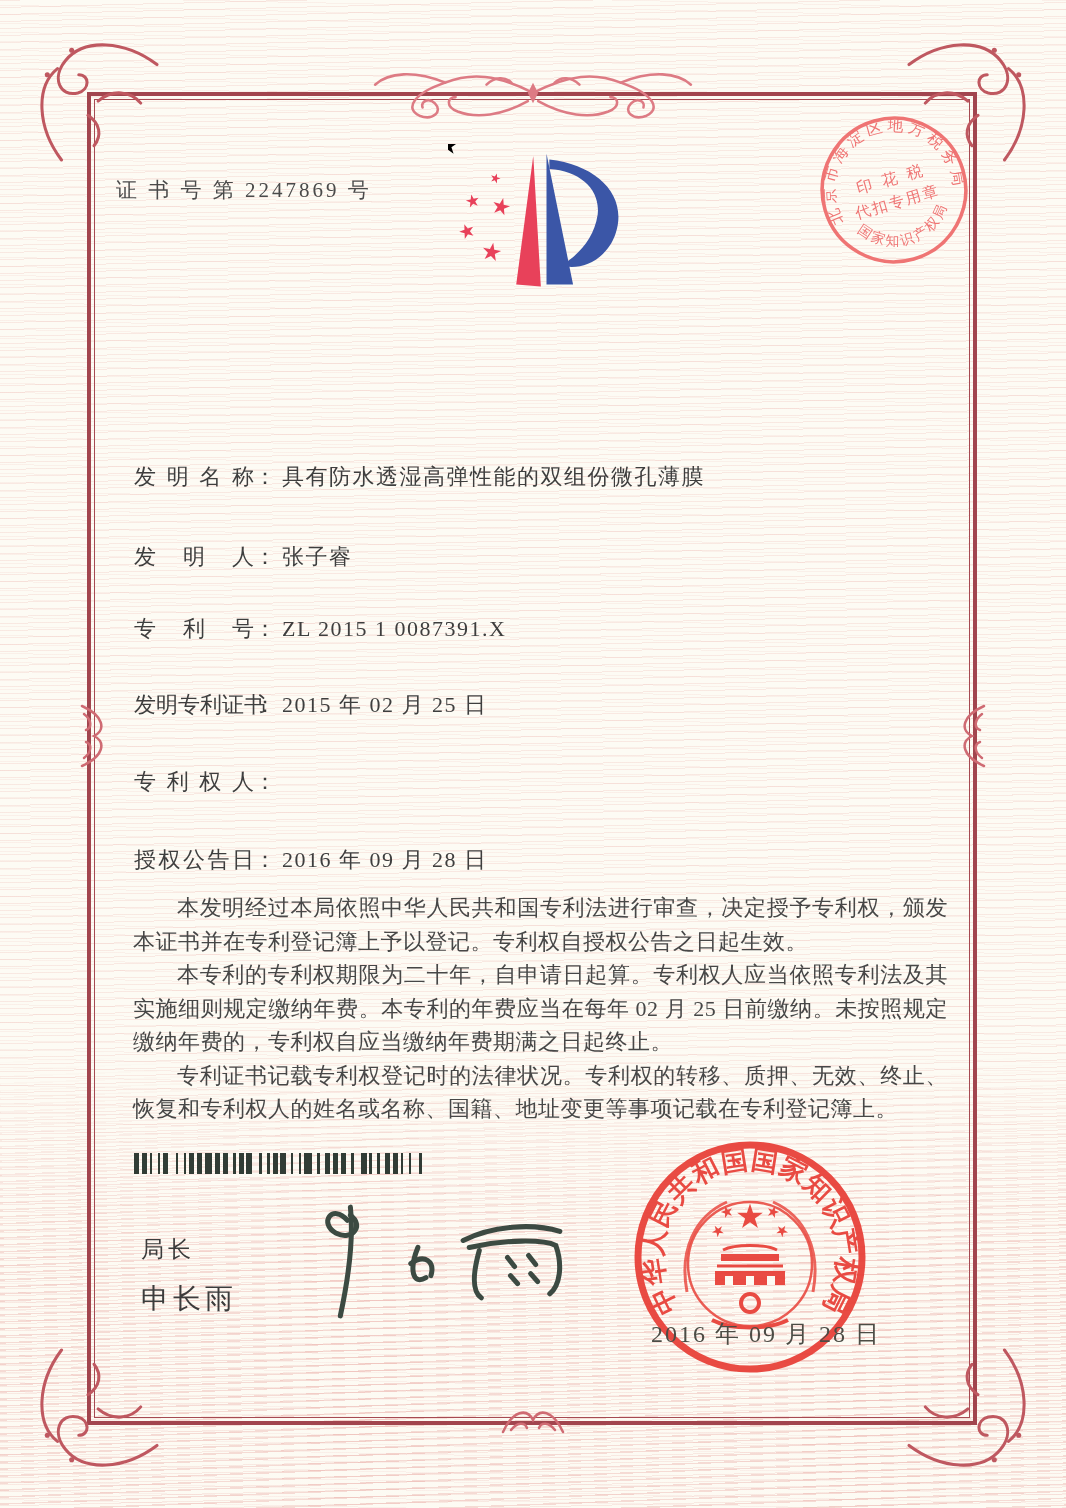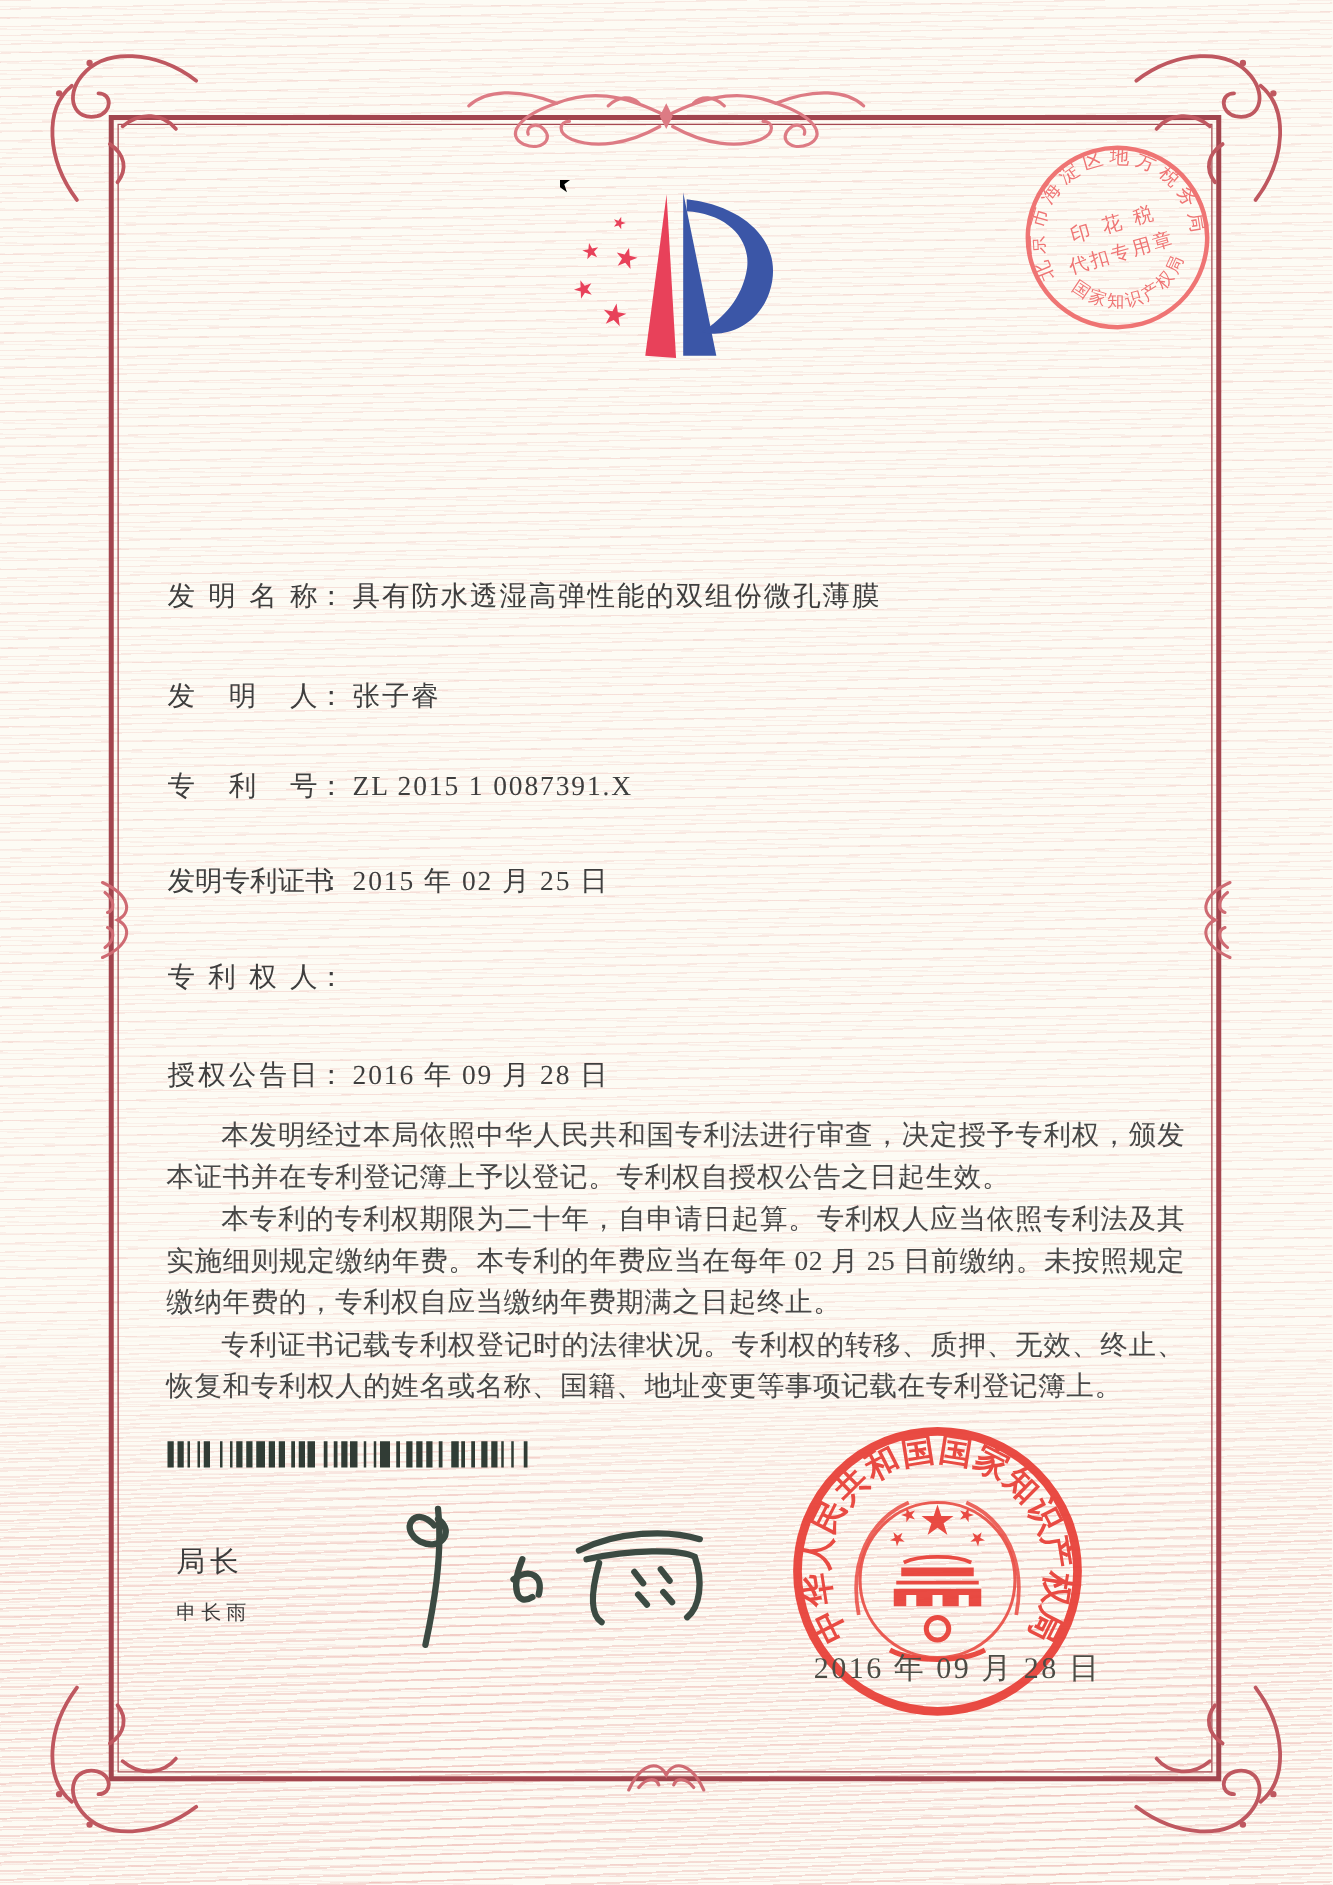--- a/index.html
+++ b/index.html
@@ -67,21 +67,21 @@
     position:absolute;left:133px;top:891px;width:815px;
     font-size:22px;line-height:33.5px;color:#474747;text-align:justify;
   }
   .body-text p{margin:0;text-indent:2em;letter-spacing:0.5px;}
 
   .barcode{position:absolute;left:134px;top:1153px;width:293px;height:21px;display:flex;}
   .barcode span{height:100%;}
   .barcode .bar{background:#313c35;}
 
   .director-title{position:absolute;left:141px;top:1234px;font-size:23px;letter-spacing:4px;color:#3c3c3c;font-family:"Liberation Sans","DejaVu Sans",sans-serif;}
-  .director-name{position:absolute;left:141px;top:1280px;font-size:16px;letter-spacing:4px;color:#3c3c3c;font-family:"Liberation Sans","DejaVu Sans",sans-serif;}
+  .director-name{position:absolute;left:141px;top:1280px;font-size:28px;letter-spacing:4px;color:#3c3c3c;font-family:"Liberation Sans","DejaVu Sans",sans-serif;}
   .signature{position:absolute;left:292px;top:1192px;width:292px;height:132px;z-index:3;}
 
   .official-seal{position:absolute;left:625px;top:1132px;width:250px;height:250px;z-index:3;opacity:.95;}
   .seal-date{
     position:absolute;left:651px;top:1318px;z-index:4;
     font-size:24px;letter-spacing:2px;color:#4c4c45;white-space:nowrap;
   }
   .footer{
     position:absolute;left:0;right:0;top:1391px;text-align:center;
     font-size:18px;letter-spacing:2px;color:#565656;z-index:3;
@@ -148,20 +148,21 @@
     <path d="M58,26 C52,18 44,18 42,24"></path>
   </svg>
   <svg class="edge-orn bottom" viewBox="0 0 72 36" fill="none" stroke="#cf6b73" stroke-width="2.5" stroke-linecap="round">
     <path d="M6,28 C16,6 30,4 36,16 C42,4 56,6 66,28"></path>
     <path d="M14,26 C20,18 28,18 30,24"></path>
     <path d="M58,26 C52,18 44,18 42,24"></path>
   </svg>
 
   <div class="content">
 
+    <div class="cert-number">证 书 号 第 2247869 号</div>
 
     <svg class="logo" viewBox="0 0 190 160">
       <g id="starShape">
         <polygon points="0,-10 2.25,-3.09 9.51,-3.09 3.63,1.18 5.88,8.09 0,3.82 -5.88,8.09 -3.63,1.18 -9.51,-3.09 -2.25,-3.09"></polygon>
       </g>
       <g fill="#e8415a">
         <use href="#starShape" transform="translate(50,34) scale(0.55) rotate(18)"></use>
         <use href="#starShape" transform="translate(26,58) scale(0.72) rotate(-12)"></use>
         <use href="#starShape" transform="translate(56,64) scale(0.95) rotate(14)"></use>
         <use href="#starShape" transform="translate(20,90) scale(0.82) rotate(-20)"></use>

